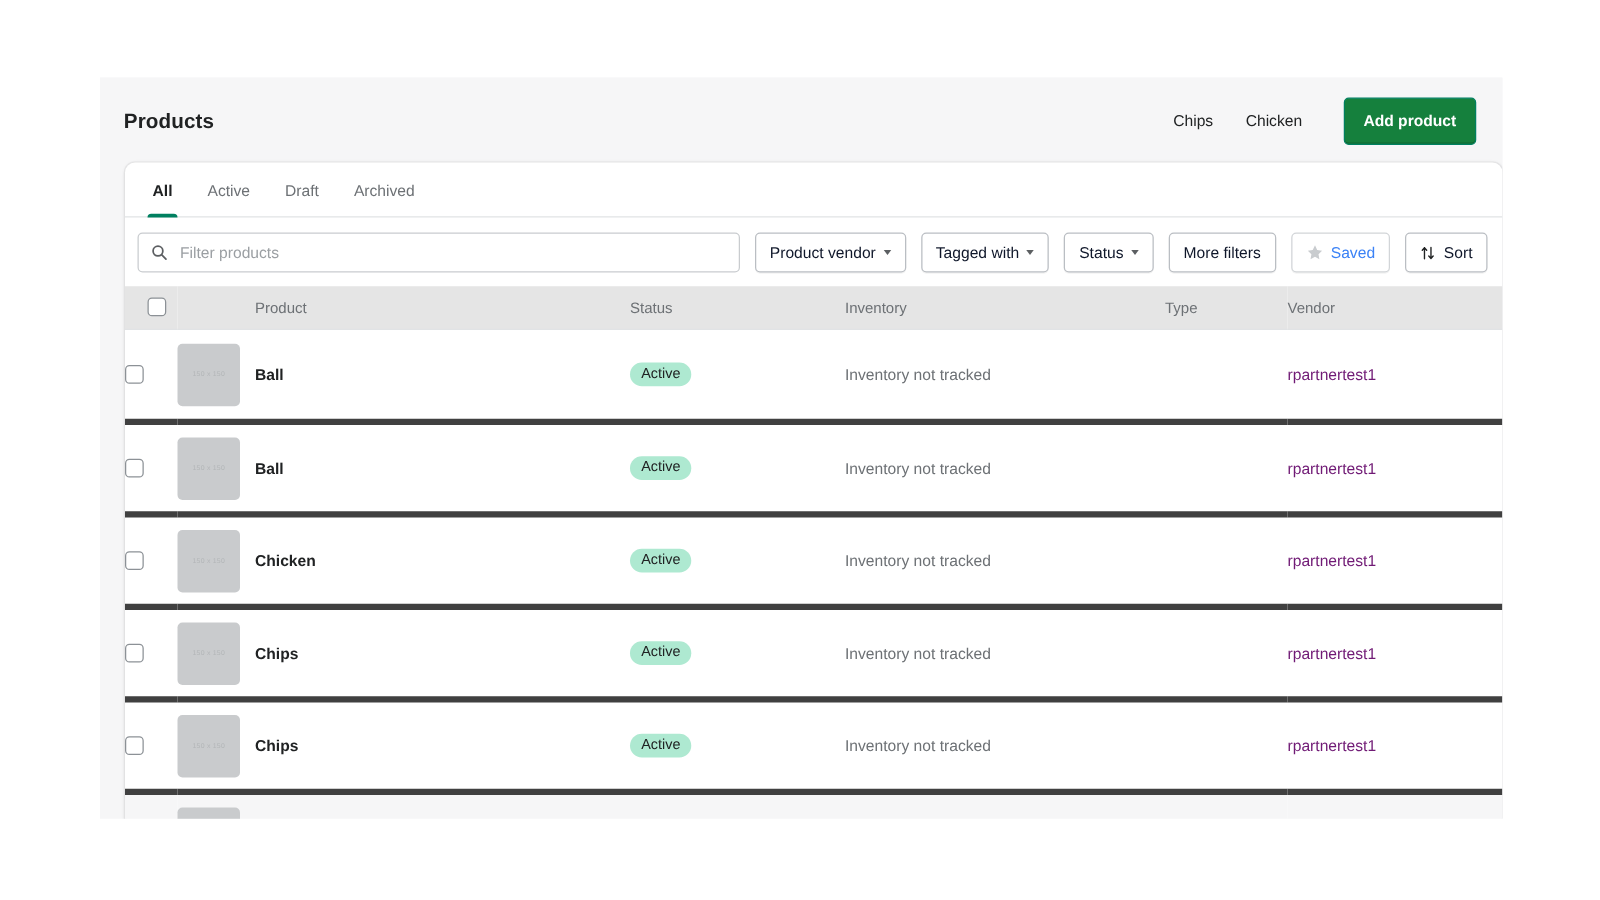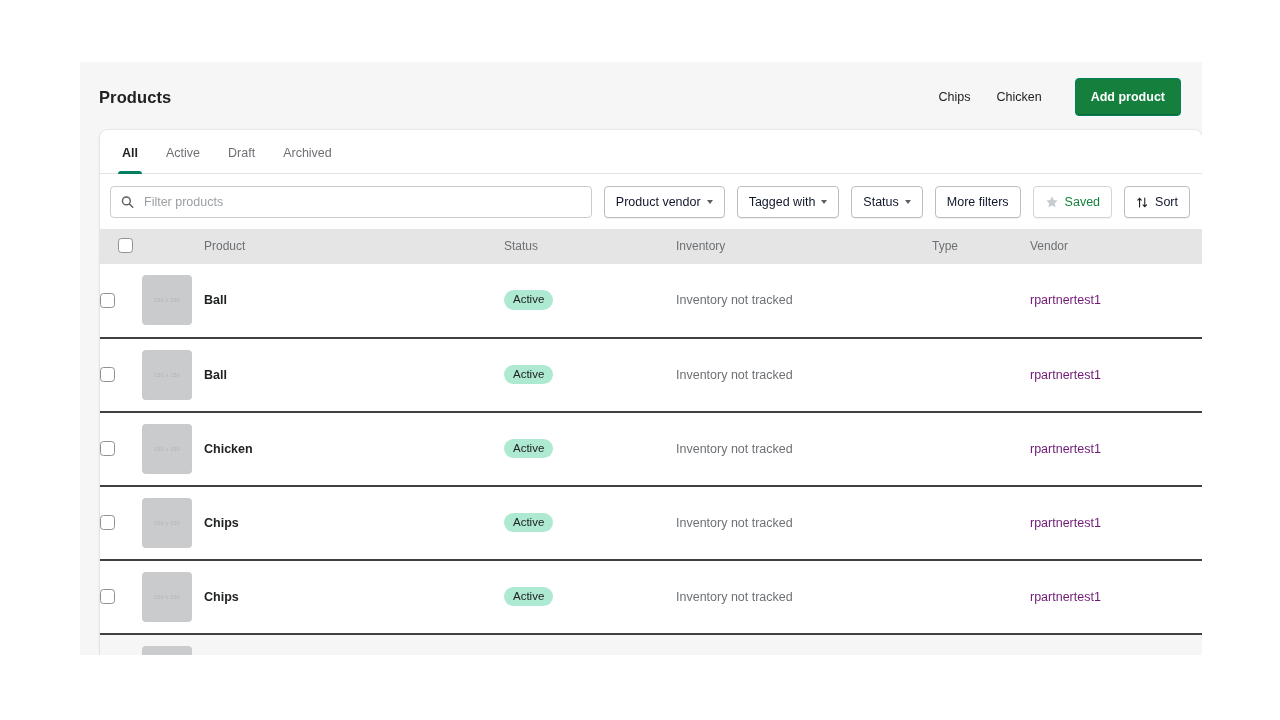--- a/index.html
+++ b/index.html
@@ -152,21 +152,21 @@
     border-radius: 4px;
     background: #fff;
     color: #0f172a;
     font-size: 12.5px;
     padding: 0 11px;
     cursor: pointer;
     font-family: inherit;
     white-space: nowrap;
     box-shadow: 0 1px 0 rgba(0,0,0,.05);
   }
-  .filter-btn.disabled { color: #15803d; border-color: #d2d5d8; cursor: default; }
+  .filter-btn.disabled { color: #3b82f6; border-color: #d2d5d8; cursor: default; }
   .caret {
     width: 0; height: 0;
     border-left: 3.5px solid transparent;
     border-right: 3.5px solid transparent;
     border-top: 4.5px solid #5c5f62;
     display: inline-block;
   }
   .star-icon { width: 14px; height: 14px; display: block; }
   .sort-icon { width: 13px; height: 13px; display: block; }
 
@@ -182,21 +182,21 @@
     background: #e5e5e5;
   }
   .col-check  { width: 42px; padding-left: 18px !important; }
   .col-thumb  { width: 62px; }
   .col-product{ width: 300px; }
   .col-status { width: 172px; }
   .col-inv    { width: 256px; }
   .col-type   { width: 98px; }
   .col-vendor { width: auto; }
 
-  .products tbody tr { border-bottom: 2px solid #404040; height: 74px; }
+  .products tbody tr { border-bottom: 5px solid #404040; height: 74px; }
   .products tbody tr.is-hovered { background: #f6f6f7; }
   .products tbody td { padding: 0; vertical-align: middle; font-size: 12.5px; }
   td.cell-check { padding-left: 18px; }
 
   .checkbox {
     width: 15px; height: 15px;
     border: 1.5px solid #8c9196;
     border-radius: 3.5px;
     background: #fff;
     display: block;

